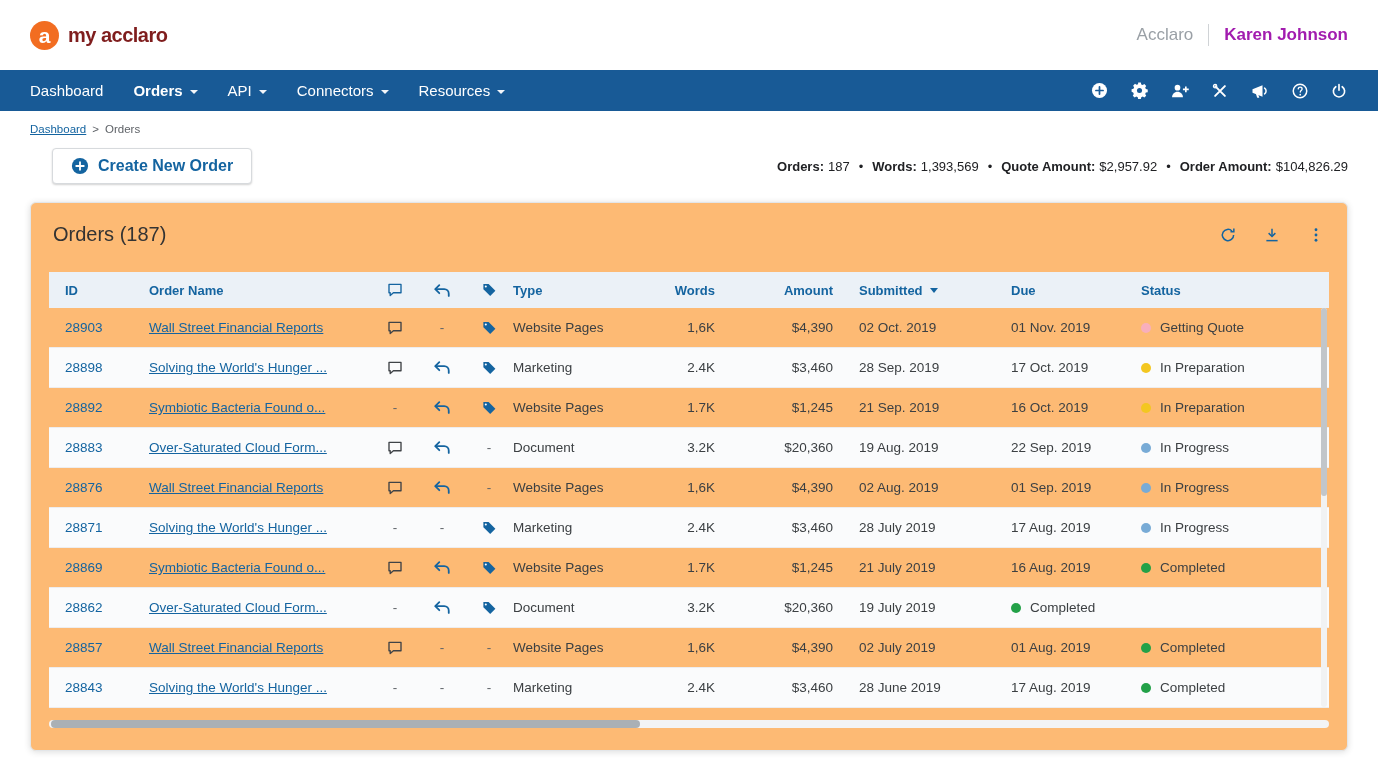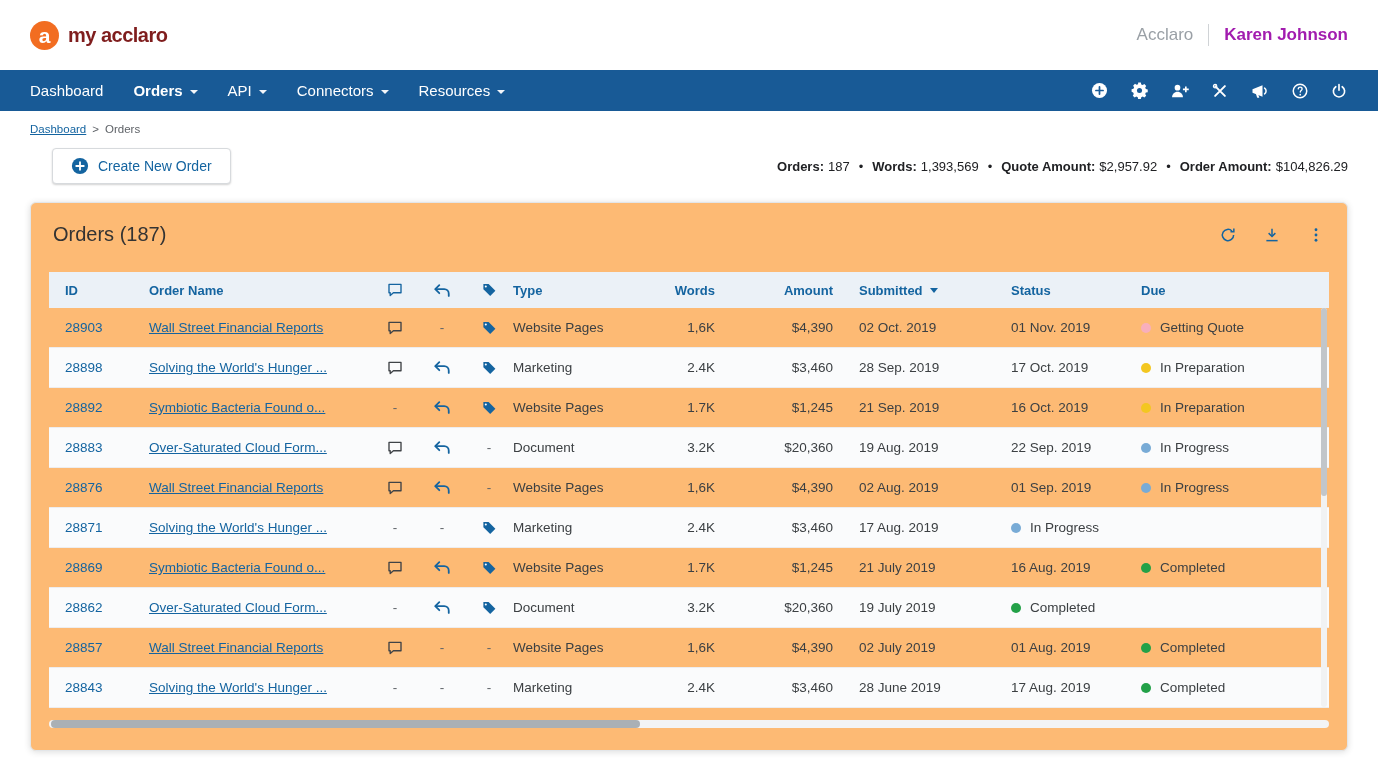--- a/index.html
+++ b/index.html
@@ -37,21 +37,21 @@
   .breadcrumb{margin:12px 30px 0;font-size:11.5px;display:flex;gap:6px;align-items:center}
   .breadcrumb a{color:var(--accent);text-decoration:underline;cursor:pointer}
   .breadcrumb .sep,.breadcrumb .cur{color:#5f6368}
 
   
   .toolbar{margin:13px 30px 0;display:flex;align-items:center}
   .search-wrap{position:relative;width:256px}
   .search-wrap input{width:100%;height:36px;border:1px solid #c6cbd0;border-radius:4px;padding:0 36px 0 12px;font:13px "Liberation Sans",sans-serif;color:#444;outline:none}
   .search-wrap input::placeholder{color:#8b9096}
   .search-ic{position:absolute;right:10px;top:9px;cursor:pointer;display:flex}
-  .create-btn{margin-left:22px;height:36px;display:flex;align-items:center;gap:9px;background:#fff;border:1px solid #d7dadd;border-radius:4px;box-shadow:0 1px 2px rgba(0,0,0,.18);padding:0 18px;color:var(--accent);font-weight:normal;font-size:14px;cursor:pointer}
+  .create-btn{margin-left:22px;height:36px;display:flex;align-items:center;gap:9px;background:#fff;border:1px solid #d7dadd;border-radius:4px;box-shadow:0 1px 2px rgba(0,0,0,.18);padding:0 18px;color:var(--accent);font-weight:bold;font-size:16px;cursor:pointer}
   .stats{margin-left:auto;font-size:13px;color:#202124;display:flex;align-items:center;white-space:nowrap}
   .stat-label{font-weight:bold;margin-right:4px}
   .stat-sep{margin:0 9px}
 
   
   .card{margin:18px 30px 0;border:1px solid #e3e6e9;border-radius:6px;box-shadow:0 1px 6px rgba(60,64,67,.18);padding-bottom:22px;background:#fdba74}
   .card-head{display:flex;align-items:center;padding:20px 22px 14px}
   .card-title{font-size:20px;color:#333}
   .card-actions{margin-left:auto;display:flex;gap:26px;color:var(--accent);align-items:center}
   .card-actions .act{cursor:pointer;display:flex}
@@ -261,25 +261,25 @@
         <div class="th col-words">
           <span>Words</span>
         </div>
         <div class="th col-amount">
           <span>Amount</span>
         </div>
         <div class="th col-submitted">
           <span>Submitted</span>
           <span class="sort-caret"></span>
         </div>
+        <div class="th col-due">
+          <span>Due</span>
+        </div>
         <div class="th col-status">
           <span>Status</span>
-        </div>
-        <div class="th col-due">
-          <span>Due</span>
         </div>
       </div>
     <div>
         <div class="tr grid-row">
           <div class="td col-id">
             <span class="link id-link">28903</span>
           </div>
           <div class="td col-name">
             <span class="link u">Wall Street Financial Reports</span>
           </div>
@@ -438,20 +438,21 @@
           <div class="td col-undo dash">-</div>
           <div class="td col-tag">
             <svg class="ic ic-tag" viewBox="0 0 20 20" width="16" height="16">
               <path d="M9.5 2.5H3v6.5l8.5 8.5 6.5-6.5z" fill="currentColor"></path>
               <circle cx="6" cy="5.7" r="1.3" fill="#fff"></circle>
             </svg>
           </div>
           <div class="td col-type">Marketing</div>
           <div class="td col-words">2.4K</div>
           <div class="td col-amount">$3,460</div>
+          <div class="td col-submitted">28 July 2019</div>
           <div class="td col-due">17 Aug. 2019</div>
           <div class="td col-status">
             <span class="dot" style="background: rgb(120, 171, 214);"></span>
             <span>In Progress</span>
           </div>
         </div>
         <div class="tr grid-row">
           <div class="td col-id">
             <span class="link id-link">28869</span>
           </div>

